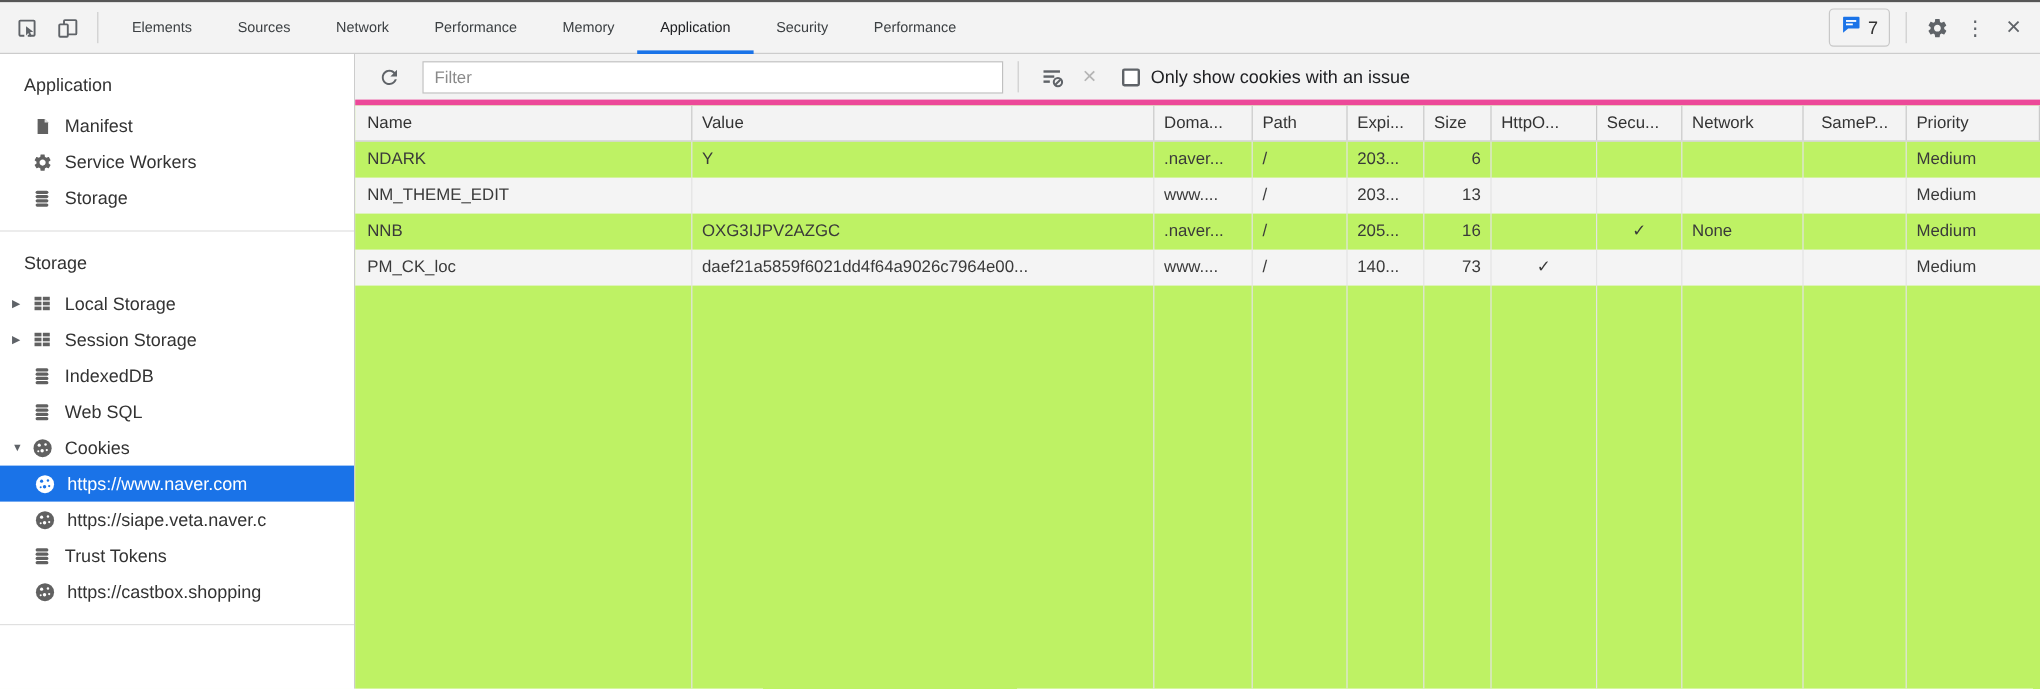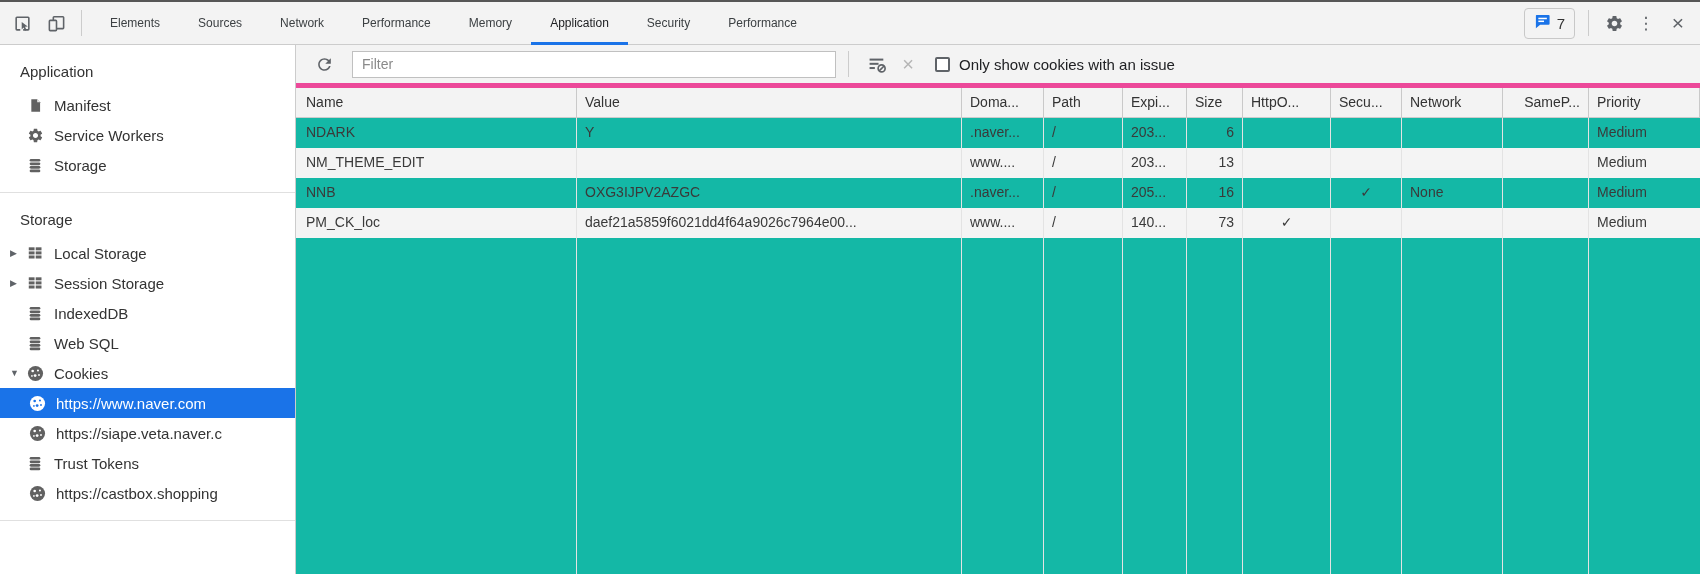--- a/index.html
+++ b/index.html
@@ -57,21 +57,21 @@
   .filter-input { width:484px; height:27px; border:1px solid #c0c0c0; background:#fff;
     margin-left:12px; padding:0 9px; font-size:14px; font-family:inherit; color:#333; outline:none; }
   .filter-input::placeholder { color:#8a8a8a; }
   .clear-x { font-size:20px; color:#b5b5b5; width:30px; height:30px; display:flex;
     align-items:center; justify-content:center; }
   .checkbox { width:15px; height:15px; border:2px solid #5f6368; border-radius:2px; background:#fff;
     margin:0 9px 0 12px; flex:none; }
   .cb-label { font-size:15px; color:#202124; white-space:nowrap; }
 
   
-  .grid { flex:1; display:flex; flex-direction:column; min-height:0; background:#14b8a6; }
+  .grid { flex:1; display:flex; flex-direction:column; min-height:0; background:#bef264; }
   .grid-header { display:flex; height:30px; min-height:30px; background:#f3f3f3;
     border-bottom:1px solid #ccc; font-size:14px; color:#333; }
   .grid-header .cell { border-right:1px solid #c9c9c9; line-height:29px; }
   .rows { flex:1; display:flex; flex-direction:column; min-height:0; }
   .row { display:flex; height:30px; min-height:30px; font-size:14px; color:#3a3a3a; }
   .row:nth-child(even) { background:#f4f4f4; }
   .cell { line-height:29px; padding:0 8px; white-space:nowrap; overflow:hidden; flex:none;
     border-right:1px solid #e3e3e3; }
   .c-name{width:281px; padding-left:10px;} .c-value{width:385px;} .c-domain{width:82px;}
   .c-path{width:79px;} .c-expires{width:64px;} .c-size{width:56px; text-align:right;}
@@ -350,21 +350,21 @@
         <div class="grid-header">
           <div class="cell c-name">Name</div>
           <div class="cell c-value">Value</div>
           <div class="cell c-domain">Doma...</div>
           <div class="cell c-path">Path</div>
           <div class="cell c-expires">Expi...</div>
           <div class="cell c-size" style="text-align:left;">Size</div>
           <div class="cell c-http" style="text-align:left;">HttpO...</div>
           <div class="cell c-secure" style="text-align:left;">Secu...</div>
           <div class="cell c-samesite">Network</div>
-          <div class="cell c-sameparty" style="text-align:right;">SameP...</div>
+          <div class="cell c-sameparty" style="text-align:center;">SameP...</div>
           <div class="cell c-priority">Priority</div>
         </div>
 
         <div class="rows">
           <div class="row">
             <div class="cell c-name">NDARK</div>
             <div class="cell c-value">Y</div>
             <div class="cell c-domain">.naver...</div>
             <div class="cell c-path">/</div>
             <div class="cell c-expires">203...</div>

